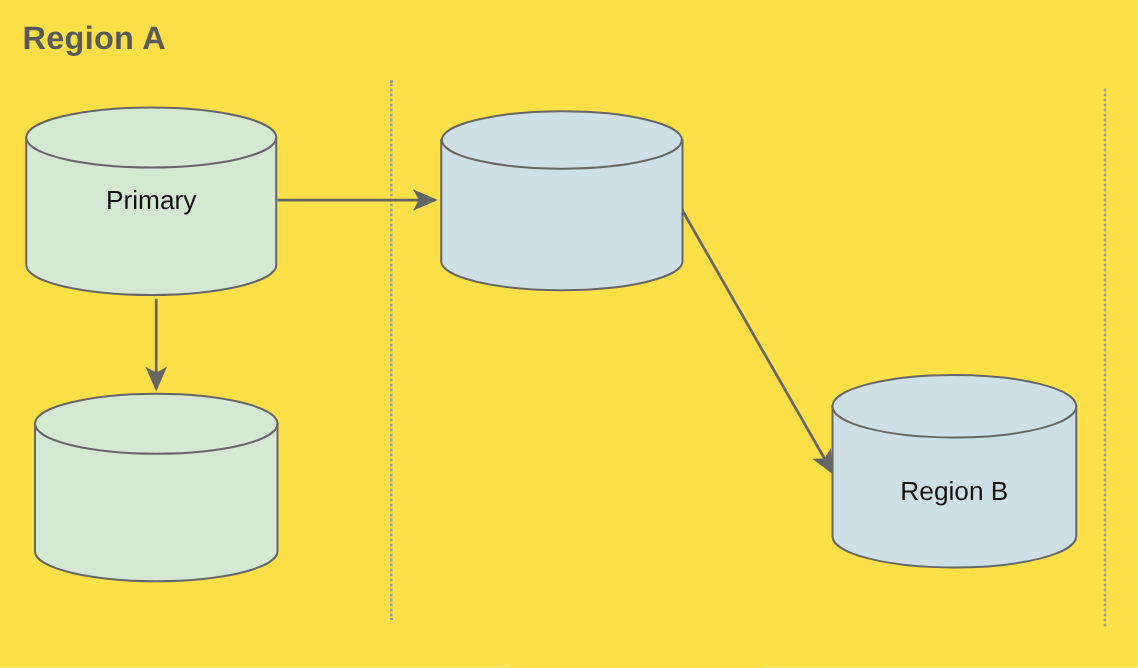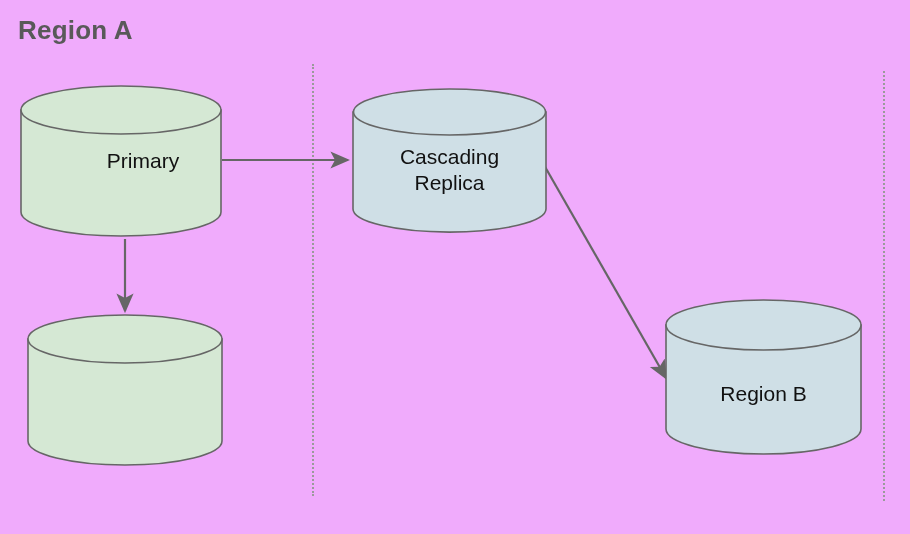--- a/index.html
+++ b/index.html
@@ -11,21 +11,21 @@
   body {
     font-family: "Liberation Sans", sans-serif;
     width: 910px;
     height: 534px;
     overflow: hidden;
   }
   #canvas {
     position: relative;
     width: 910px;
     height: 534px;
-    background: #f0abfc;
+    background: #fde047;
   }
   .region-label {
     position: absolute;
     font-family: "Liberation Sans", sans-serif;
     font-weight: bold;
     font-size: 26px;
     color: #595959;
     letter-spacing: 0.2px;
     white-space: nowrap;
     line-height: 1;
@@ -57,21 +57,21 @@
     width: 100%;
     text-align: center;
     font-family: "Liberation Sans", sans-serif;
     font-size: 21px;
     color: #111111;
     line-height: 26px;
     white-space: pre-line;
     pointer-events: none;
   }
 
-  #node-primary      { left: 20px;  top: 85px;  width: 202px; height: 152px; padding-left: 44px; }
+  #node-primary      { left: 20px;  top: 85px;  width: 202px; height: 152px; }
   #node-primary .cyl-label      { top: 63px; }
 
   #node-replica-a    { left: 27px;  top: 314px; width: 196px; height: 152px; }
   #node-replica-a .cyl-label    { top: 81px; }
 
   #node-cascading    { left: 352px; top: 88px;  width: 195px; height: 145px; }
   #node-cascading .cyl-label    { top: 56px; }
 
   #node-replica-b    { left: 665px; top: 299px; width: 197px; height: 156px; }
   #node-replica-b .cyl-label    { top: 82px; }
@@ -124,22 +124,20 @@
       <path d="M1,25 L1,127 A97,24 0 0,0 195,127 L195,25 Z" fill="#d5e8d4" stroke="#666666" stroke-width="1.6"></path>
       <ellipse cx="98" cy="25" rx="97" ry="24" fill="#d5e8d4" stroke="#666666" stroke-width="1.6"></ellipse>
     </svg>
   </div>
 
   <div id="node-cascading" class="cyl">
     <svg width="195" height="145" viewBox="0 0 195 145">
       <path d="M1,24 L1,121 A96,23 0 0,0 194,121 L194,24 Z" fill="#cfdfe6" stroke="#666666" stroke-width="1.6"></path>
       <ellipse cx="97.5" cy="24" rx="96" ry="23" fill="#cfdfe6" stroke="#666666" stroke-width="1.6"></ellipse>
     </svg>
-    <div class="cyl-label">Cascading
-Replica</div>
   </div>
 
   <div id="node-replica-b" class="cyl">
     <svg width="197" height="156" viewBox="0 0 197 156">
       <path d="M1,26 L1,130 A97.5,25 0 0,0 196,130 L196,26 Z" fill="#cfdfe6" stroke="#666666" stroke-width="1.6"></path>
       <ellipse cx="98.5" cy="26" rx="97.5" ry="25" fill="#cfdfe6" stroke="#666666" stroke-width="1.6"></ellipse>
     </svg>
     <div class="cyl-label">Region B</div>
   </div>
 

